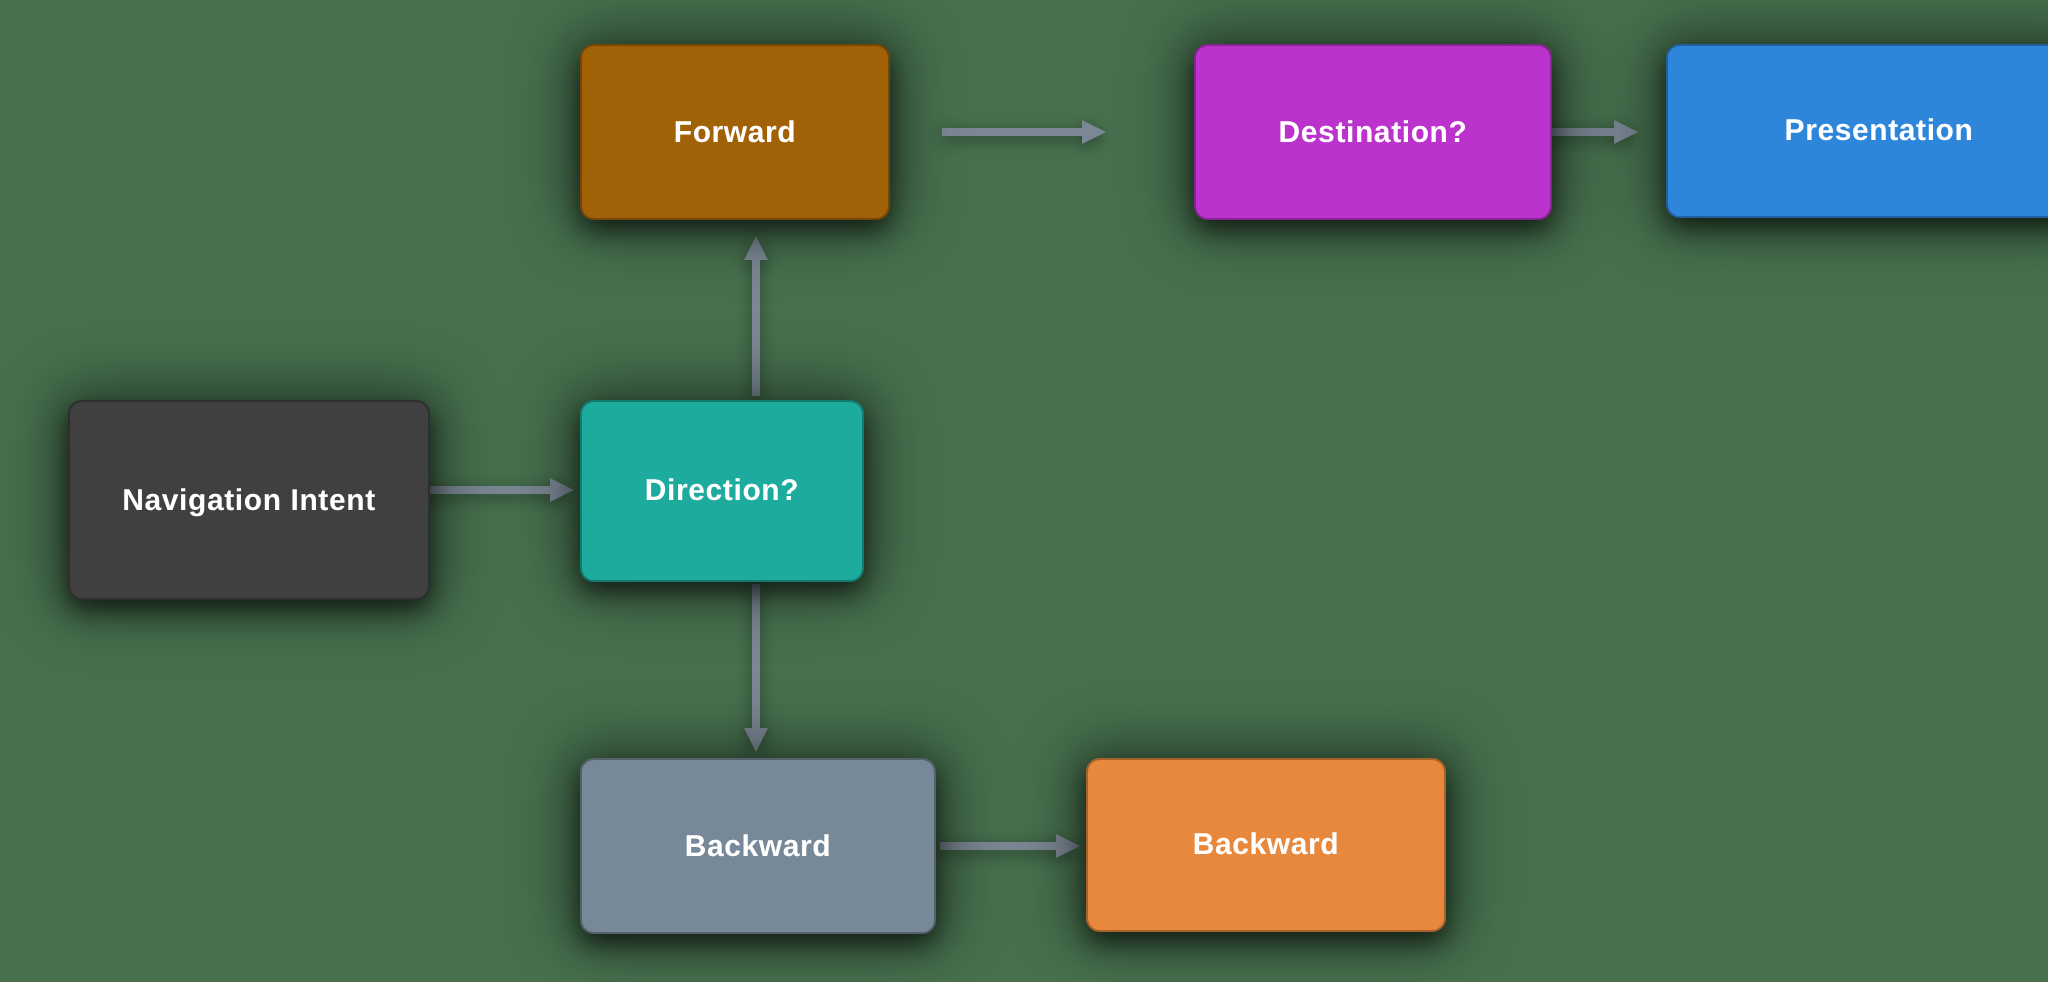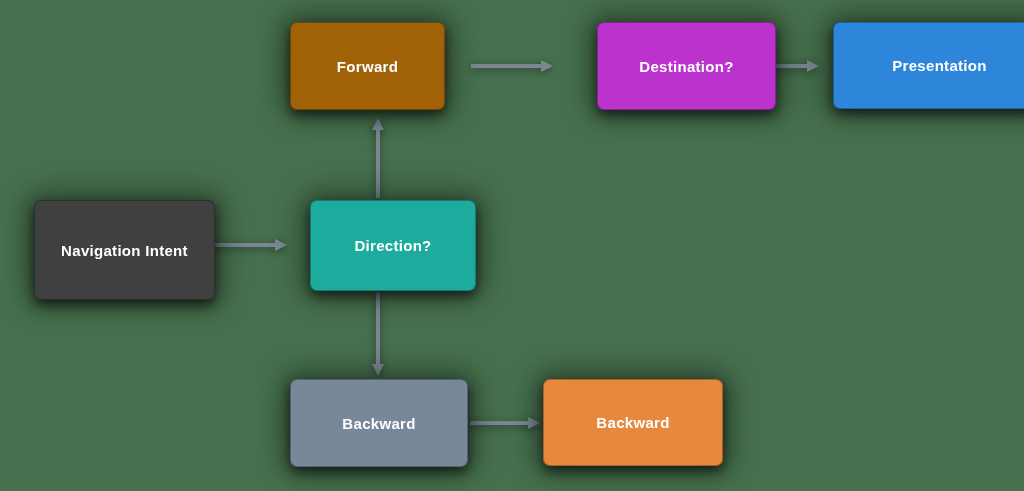--- a/index.html
+++ b/index.html
@@ -55,21 +55,21 @@
       <path d="M471,66 H541" marker-end="url(#ah)"></path>
       <path d="M737,66 H807" marker-end="url(#ah)"></path>
       <path d="M470,423 H528" marker-end="url(#ah)"></path>
     </g>
   </svg>
 
   <div class="node" style="left: 22px; top: 200px; width: 181px; height: 100px; background-color: #404040; margin-left: 12px;">
     <span class="node-label">Navigation Intent</span>
   </div>
 
-  <div class="node" style="left: 290px; top: 200px; width: 166px; height: 91px; background-color: rgb(28, 171, 156); margin-left: 20px;">
+  <div class="node" style="left: 290px; top: 200px; width: 142px; height: 91px; background-color: rgb(28, 171, 156);">
     <span class="node-label">Direction?</span>
   </div>
 
   <div class="node" style="left: 290px; top: 22px; width: 155px; height: 88px; background-color: #a16207;">
     <span class="node-label">Forward</span>
   </div>
 
   <div class="node" style="left: 557px; top: 22px; width: 179px; height: 88px; background-color: rgb(187, 51, 204); margin-left: 40px;">
     <span class="node-label">Destination?</span>
   </div>

